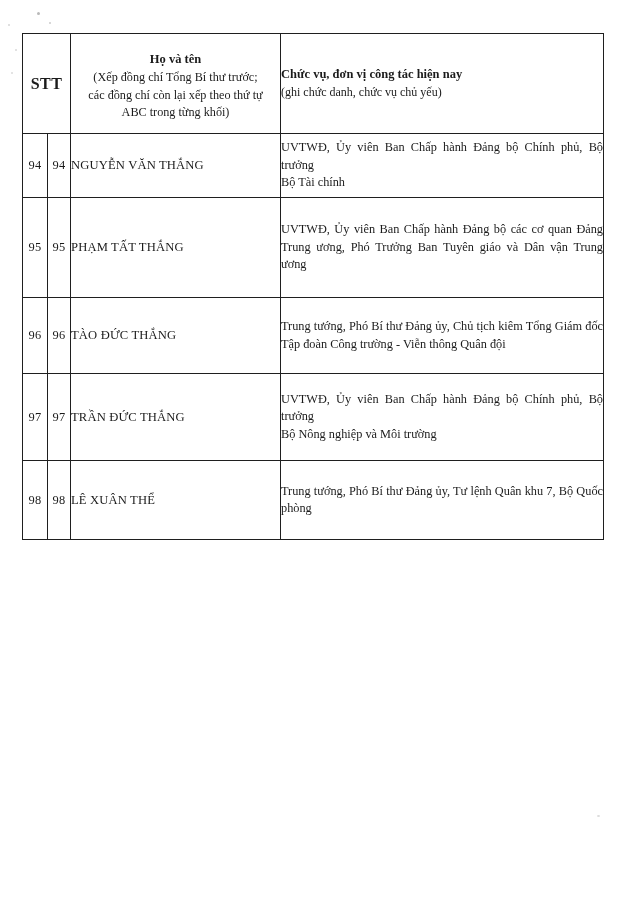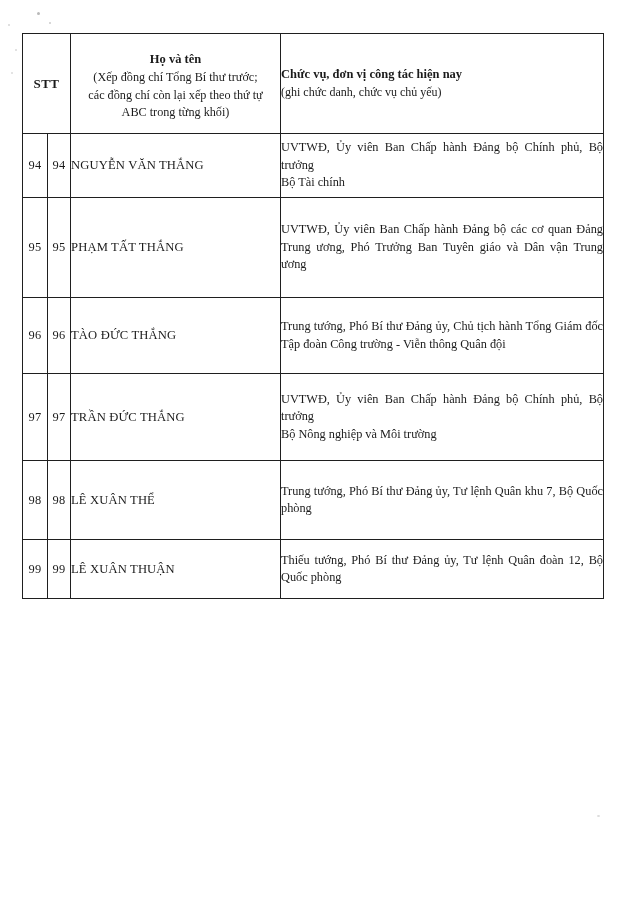--- a/index.html
+++ b/index.html
@@ -57,21 +57,21 @@
   col.c-stt-b { width: 23px; }
   col.c-name  { width: 210px; }
   col.c-pos   { width: 323px; }
 
   
   tr.head td { vertical-align: middle; }
 
   .hdr-stt {
     text-align: center;
     font-weight: bold;
-    font-size: 13px;
+    font-size: 16px;
     letter-spacing: .4px;
   }
   .hdr-block {
     text-align: center;
     padding: 5px 6px 7px 6px;
     line-height: 1.32;
   }
   .hdr-main {
     font-weight: bold;
     font-size: 12.5px;
@@ -163,21 +163,21 @@
           <span class="line j">UVTWĐ, Ủy viên Ban Chấp hành Đảng bộ các cơ quan Đảng</span>
           <span class="line">Trung ương, Phó Trưởng Ban Tuyên giáo và Dân vận Trung ương</span>
         </td>
       </tr>
 
       <tr style="height:76px">
         <td class="num">96</td>
         <td class="num">96</td>
         <td class="name">TÀO ĐỨC THẮNG</td>
         <td class="pos">
-          <span class="line j">Trung tướng, Phó Bí thư Đảng ủy, Chủ tịch hành Tổng Giám đốc</span>
+          <span class="line j">Trung tướng, Phó Bí thư Đảng ủy, Chủ tịch kiêm Tổng Giám đốc</span>
           <span class="line">Tập đoàn Công trường - Viễn thông Quân đội</span>
         </td>
       </tr>
 
       <tr style="height:87px">
         <td class="num">97</td>
         <td class="num">97</td>
         <td class="name">TRẦN ĐỨC THẮNG</td>
         <td class="pos">
           <span class="line j">UVTWĐ, Ủy viên Ban Chấp hành Đảng bộ Chính phủ, Bộ trưởng</span>
@@ -188,29 +188,20 @@
       <tr style="height:79px">
         <td class="num">98</td>
         <td class="num">98</td>
         <td class="name">LÊ XUÂN THỂ</td>
         <td class="pos">
           <span class="line j">Trung tướng, Phó Bí thư Đảng ủy, Tư lệnh Quân khu 7, Bộ Quốc</span>
           <span class="line">phòng</span>
         </td>
       </tr>
 
-      <tr style="height:59px">
-        <td class="num">99</td>
-        <td class="num">99</td>
-        <td class="name">LÊ XUÂN THUẬN</td>
-        <td class="pos">
-          <span class="line j">Thiếu tướng, Phó Bí thư Đảng ủy, Tư lệnh Quân đoàn 12, Bộ</span>
-          <span class="line">Quốc phòng</span>
-        </td>
-      </tr>
 
 
 
 
 
     </tbody>
   </table>
 </div>
 
 </body></html>

